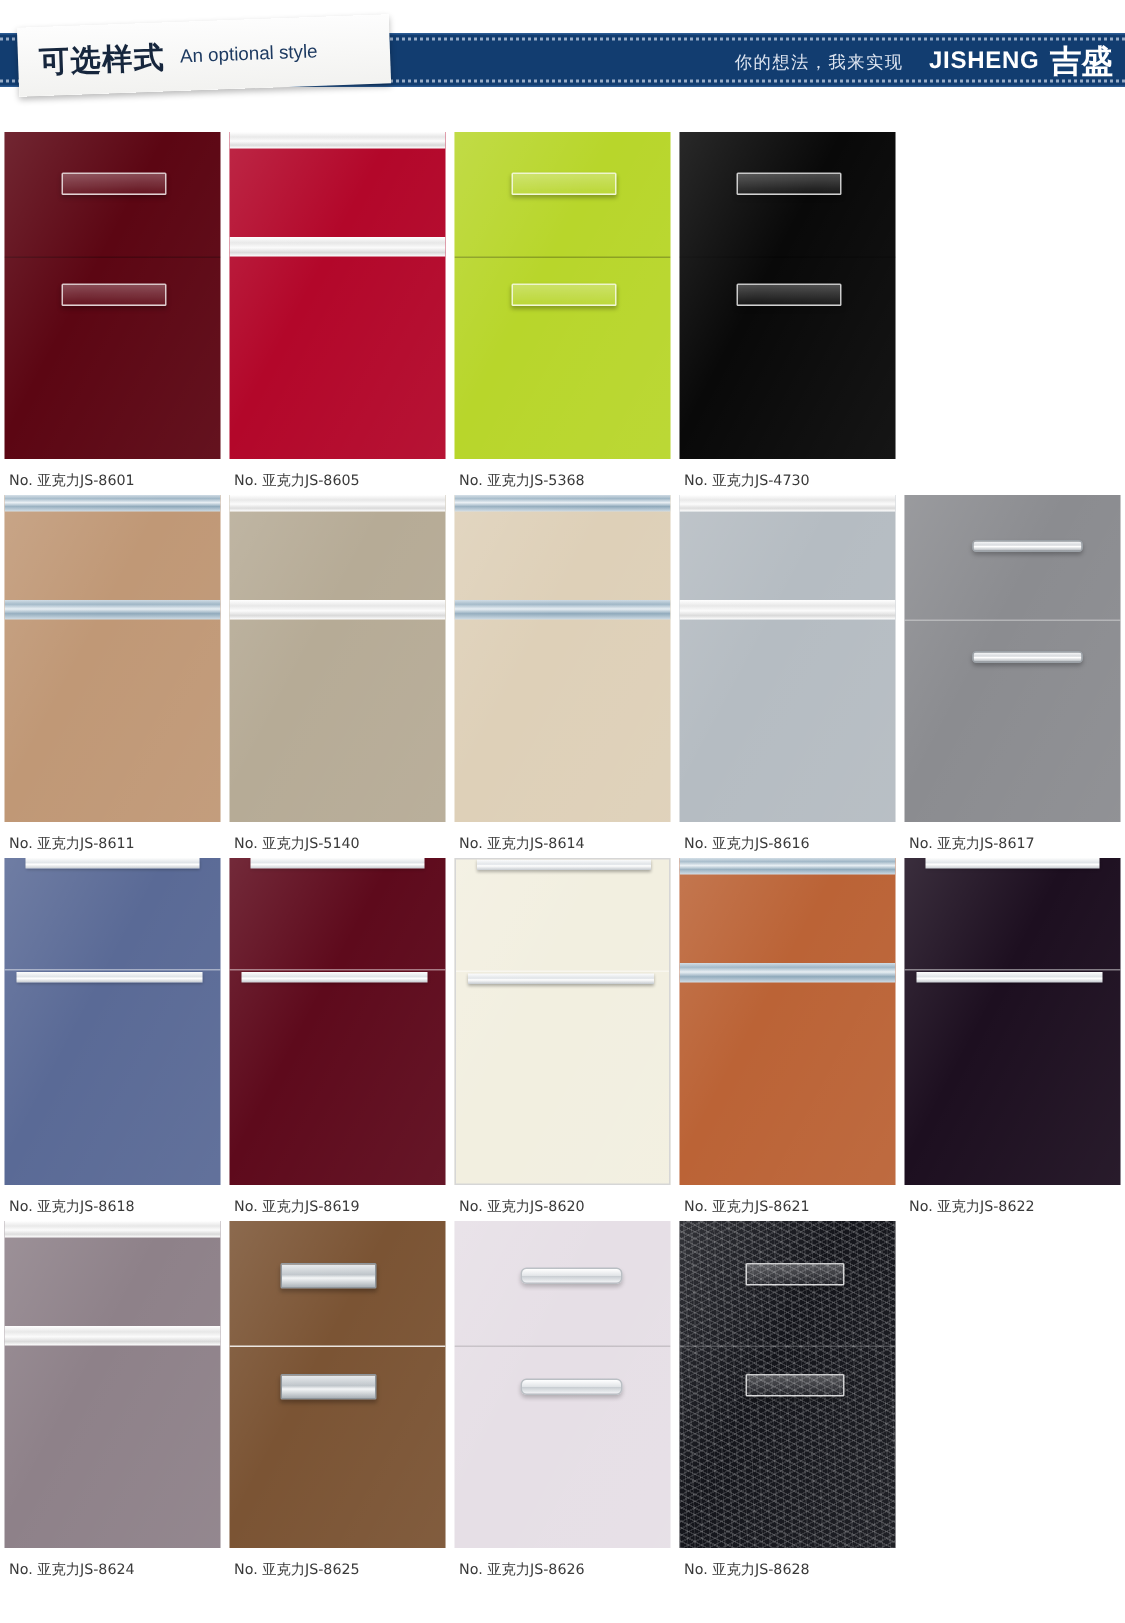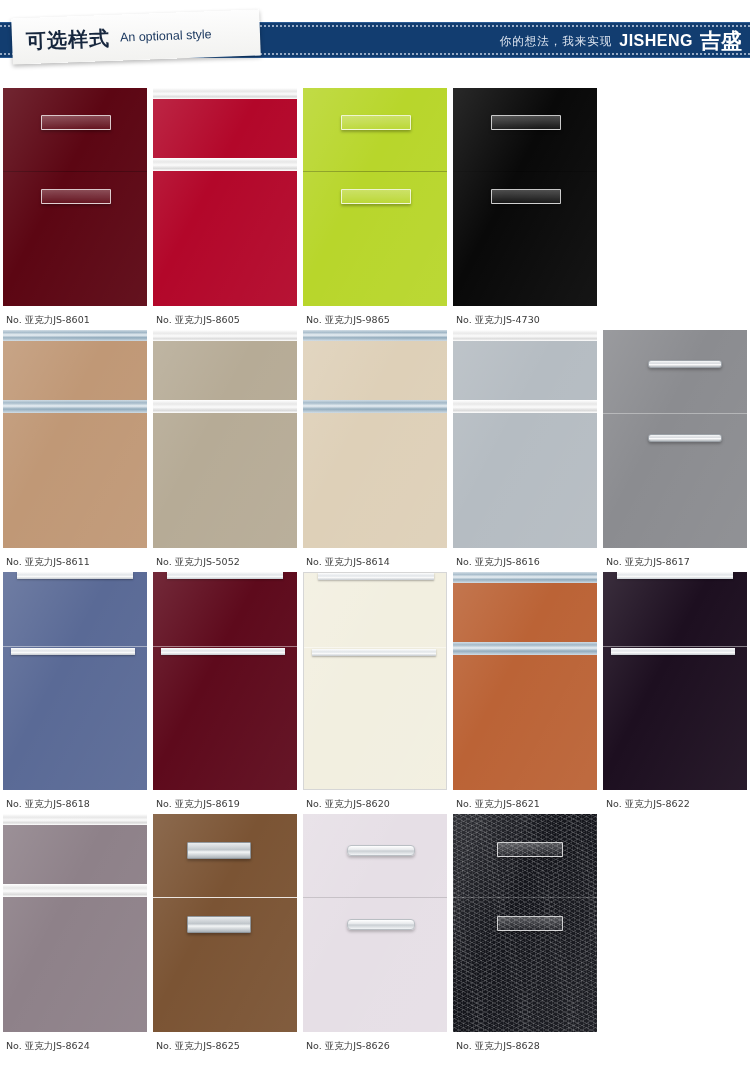--- a/index.html
+++ b/index.html
@@ -33,20 +33,21 @@
     position:absolute;right:8px;top:26px;height:30px;
     display:flex;align-items:center;gap:7px;white-space:nowrap;
   }
   .brand-slogan{
     font-size:11.5px;color:#dfe6f1;letter-spacing:1px;
     font-family:"DejaVu Sans",sans-serif;
   }
   .brand-latin{
     font-size:16px;color:#ffffff;font-weight:bold;letter-spacing:.5px;
     font-family:"Liberation Sans",sans-serif;
+    margin-left:10px;
   }
   .brand-cn{
     font-size:21px;color:#ffffff;font-weight:bold;letter-spacing:0px;
     font-family:"DejaVu Sans",sans-serif;line-height:1;
   }
 
   
   .tilt-label{
     position:absolute;left:12px;top:14px;width:248px;height:46px;
     background:linear-gradient(180deg,#fdfdfd 0%,#f2f2f0 100%);
@@ -204,21 +205,21 @@
         </div>
         <div class="cell">
           <div class="swatch-wrap">
             <div class="door" style="background: rgb(184, 214, 43);">
               <div class="seam dark" style="top:83px"></div>
               <div class="handle-inset" style="left:38px;top:27px;width:68px;height:13px"></div>
               <div class="handle-inset" style="left:38px;top:101px;width:68px;height:13px"></div>
               <div class="gloss"></div>
             </div>
           </div>
-          <div class="caption">No. 亚克力JS-9865</div>
+          <div class="caption">No. 亚克力JS-5368</div>
         </div>
         <div class="cell">
           <div class="swatch-wrap">
             <div class="door" style="background: rgb(9, 9, 9);">
               <div class="seam dark" style="top:83px"></div>
               <div class="handle-inset" style="left:38px;top:27px;width:68px;height:13px"></div>
               <div class="handle-inset" style="left:38px;top:101px;width:68px;height:13px"></div>
               <div class="gloss"></div>
             </div>
           </div>
@@ -237,21 +238,21 @@
           <div class="caption">No. 亚克力JS-8611</div>
         </div>
         <div class="cell">
           <div class="swatch-wrap">
             <div class="door" style="background: rgb(182, 171, 150);">
               <div class="trim white" style="top:0px;height:11px"></div>
               <div class="trim white" style="top:70px;height:13px"></div>
               <div class="gloss"></div>
             </div>
           </div>
-          <div class="caption">No. 亚克力JS-5052</div>
+          <div class="caption">No. 亚克力JS-5140</div>
         </div>
         <div class="cell">
           <div class="swatch-wrap">
             <div class="door" style="background: rgb(222, 208, 184);">
               <div class="trim blue" style="top:0px;height:11px"></div>
               <div class="trim blue" style="top:70px;height:13px"></div>
               <div class="gloss"></div>
             </div>
           </div>
           <div class="caption">No. 亚克力JS-8614</div>

